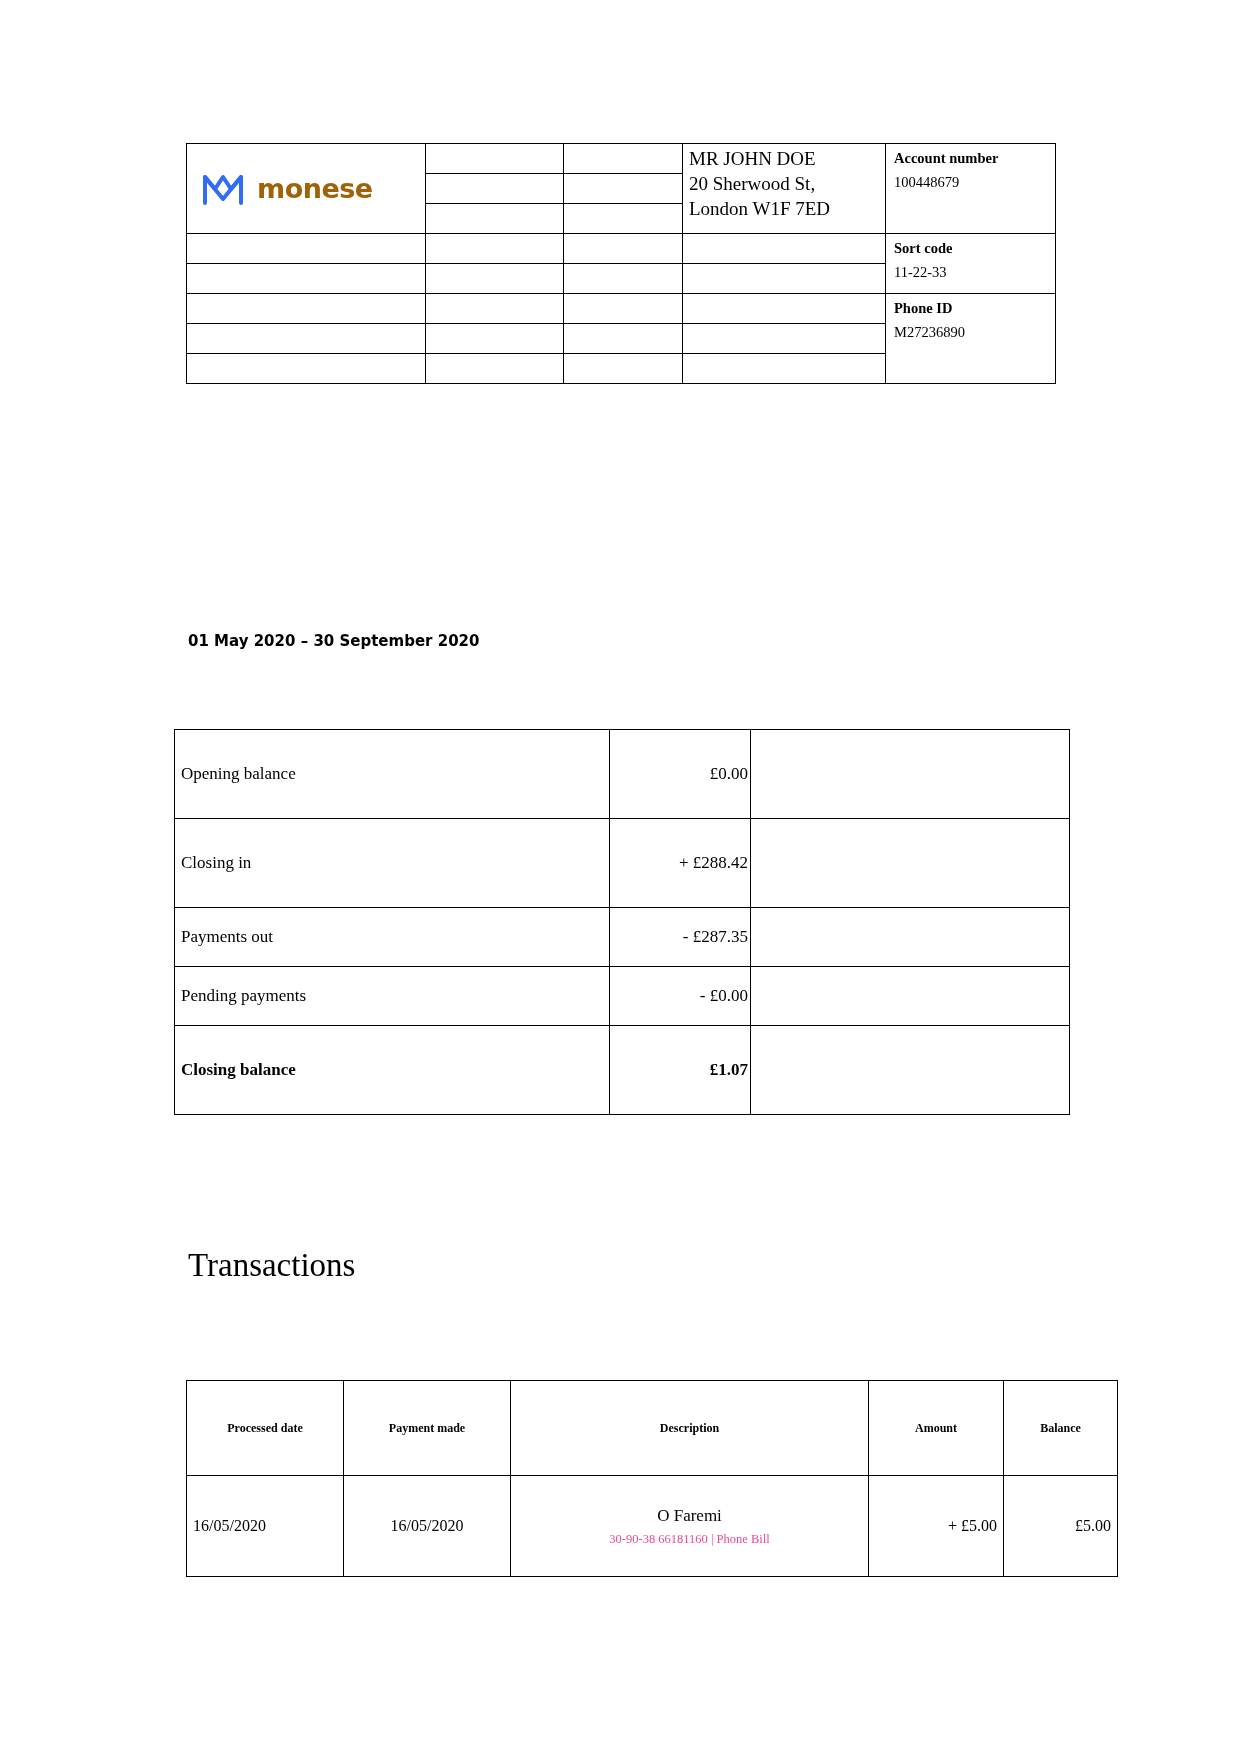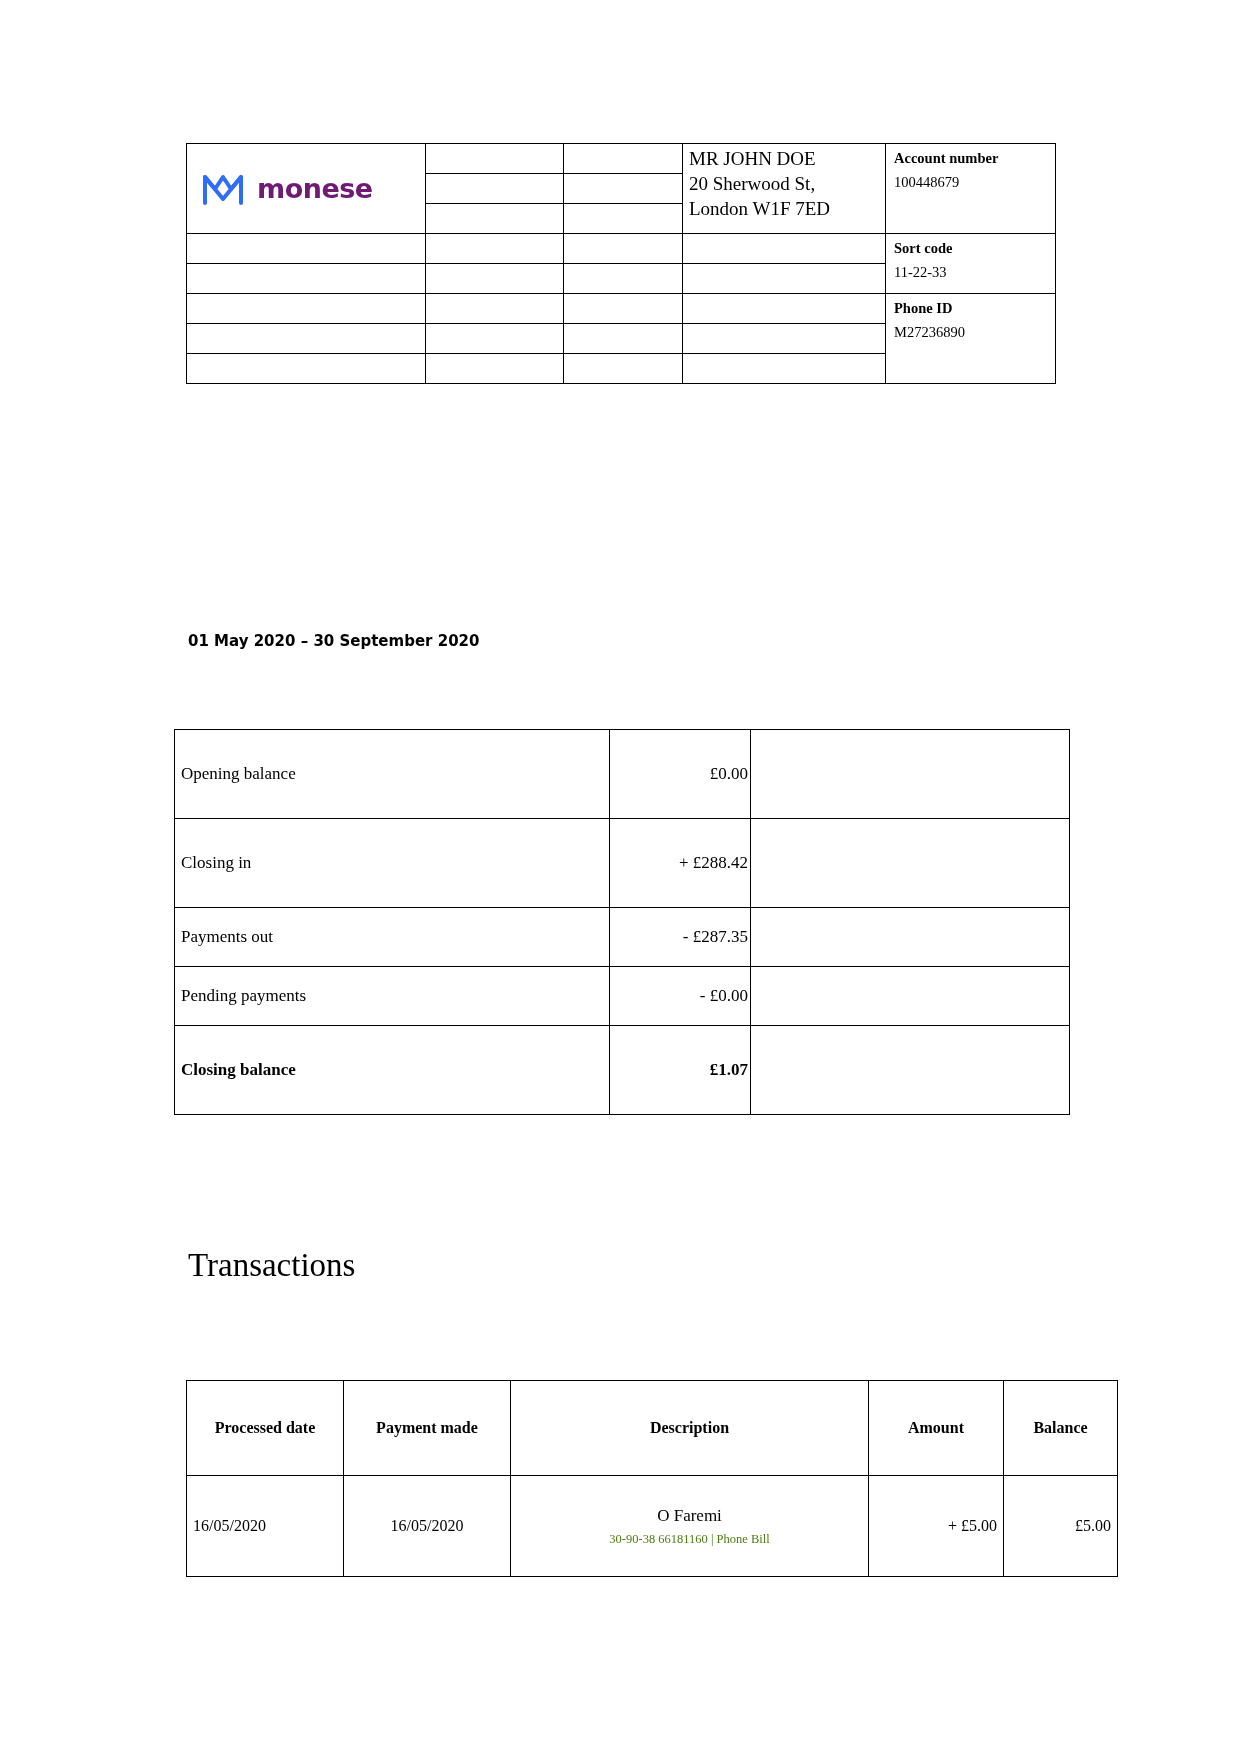--- a/index.html
+++ b/index.html
@@ -46,21 +46,21 @@
     display: flex;
     align-items: center;
     gap: 12px;
     padding-left: 14px;
   }
   .logo-mark { width: 44px; height: 40px; display: block; }
   .logo-text {
     font-family: "DejaVu Sans", sans-serif;
     font-weight: bold;
     font-size: 27px;
-    color: #701a75;
+    color: #a16207;
     letter-spacing: -0.5px;
   }
   .blank-col-a { width: 137px; }
   .blank-col-b { width: 118px; }
   .addr-cell {
     width: 190px;
     padding: 2px 6px 2px 6px !important;
     font-size: 19px;
     line-height: 1.32;
   }
@@ -135,39 +135,39 @@
     border-collapse: collapse;
     table-layout: fixed;
   }
   .tx-table th, .tx-table td {
     border: 1px solid #000000;
     font-size: 16px;
     padding: 0 6px;
   }
   .tx-table th {
     font-weight: bold;
-    font-size: 16px;
+    font-size: 12px;
     height: 94px;
     vertical-align: middle;
   }
   .col-processed { width: 144px; }
   .col-made { width: 154px; }
   .col-desc { width: 345px; }
   .col-amount { width: 122px; }
   .col-balance { width: 101px; }
   .tx-table td { height: 100px; vertical-align: middle; }
   .td-processed { text-align: left; }
   .td-made { text-align: center; }
   .td-desc { text-align: center; }
   .td-amount { text-align: right; }
   .td-balance { text-align: right; }
   .desc-main { font-size: 17px; display: block; }
   .desc-sub {
     font-size: 12.5px;
-    color: #4d7c0f;
+    color: #ec4899;
     display: block;
     margin-top: 6px;
   }
 </style>
 </head>
 <body>
 
 <div class="page">
 
   <table class="header-table">

